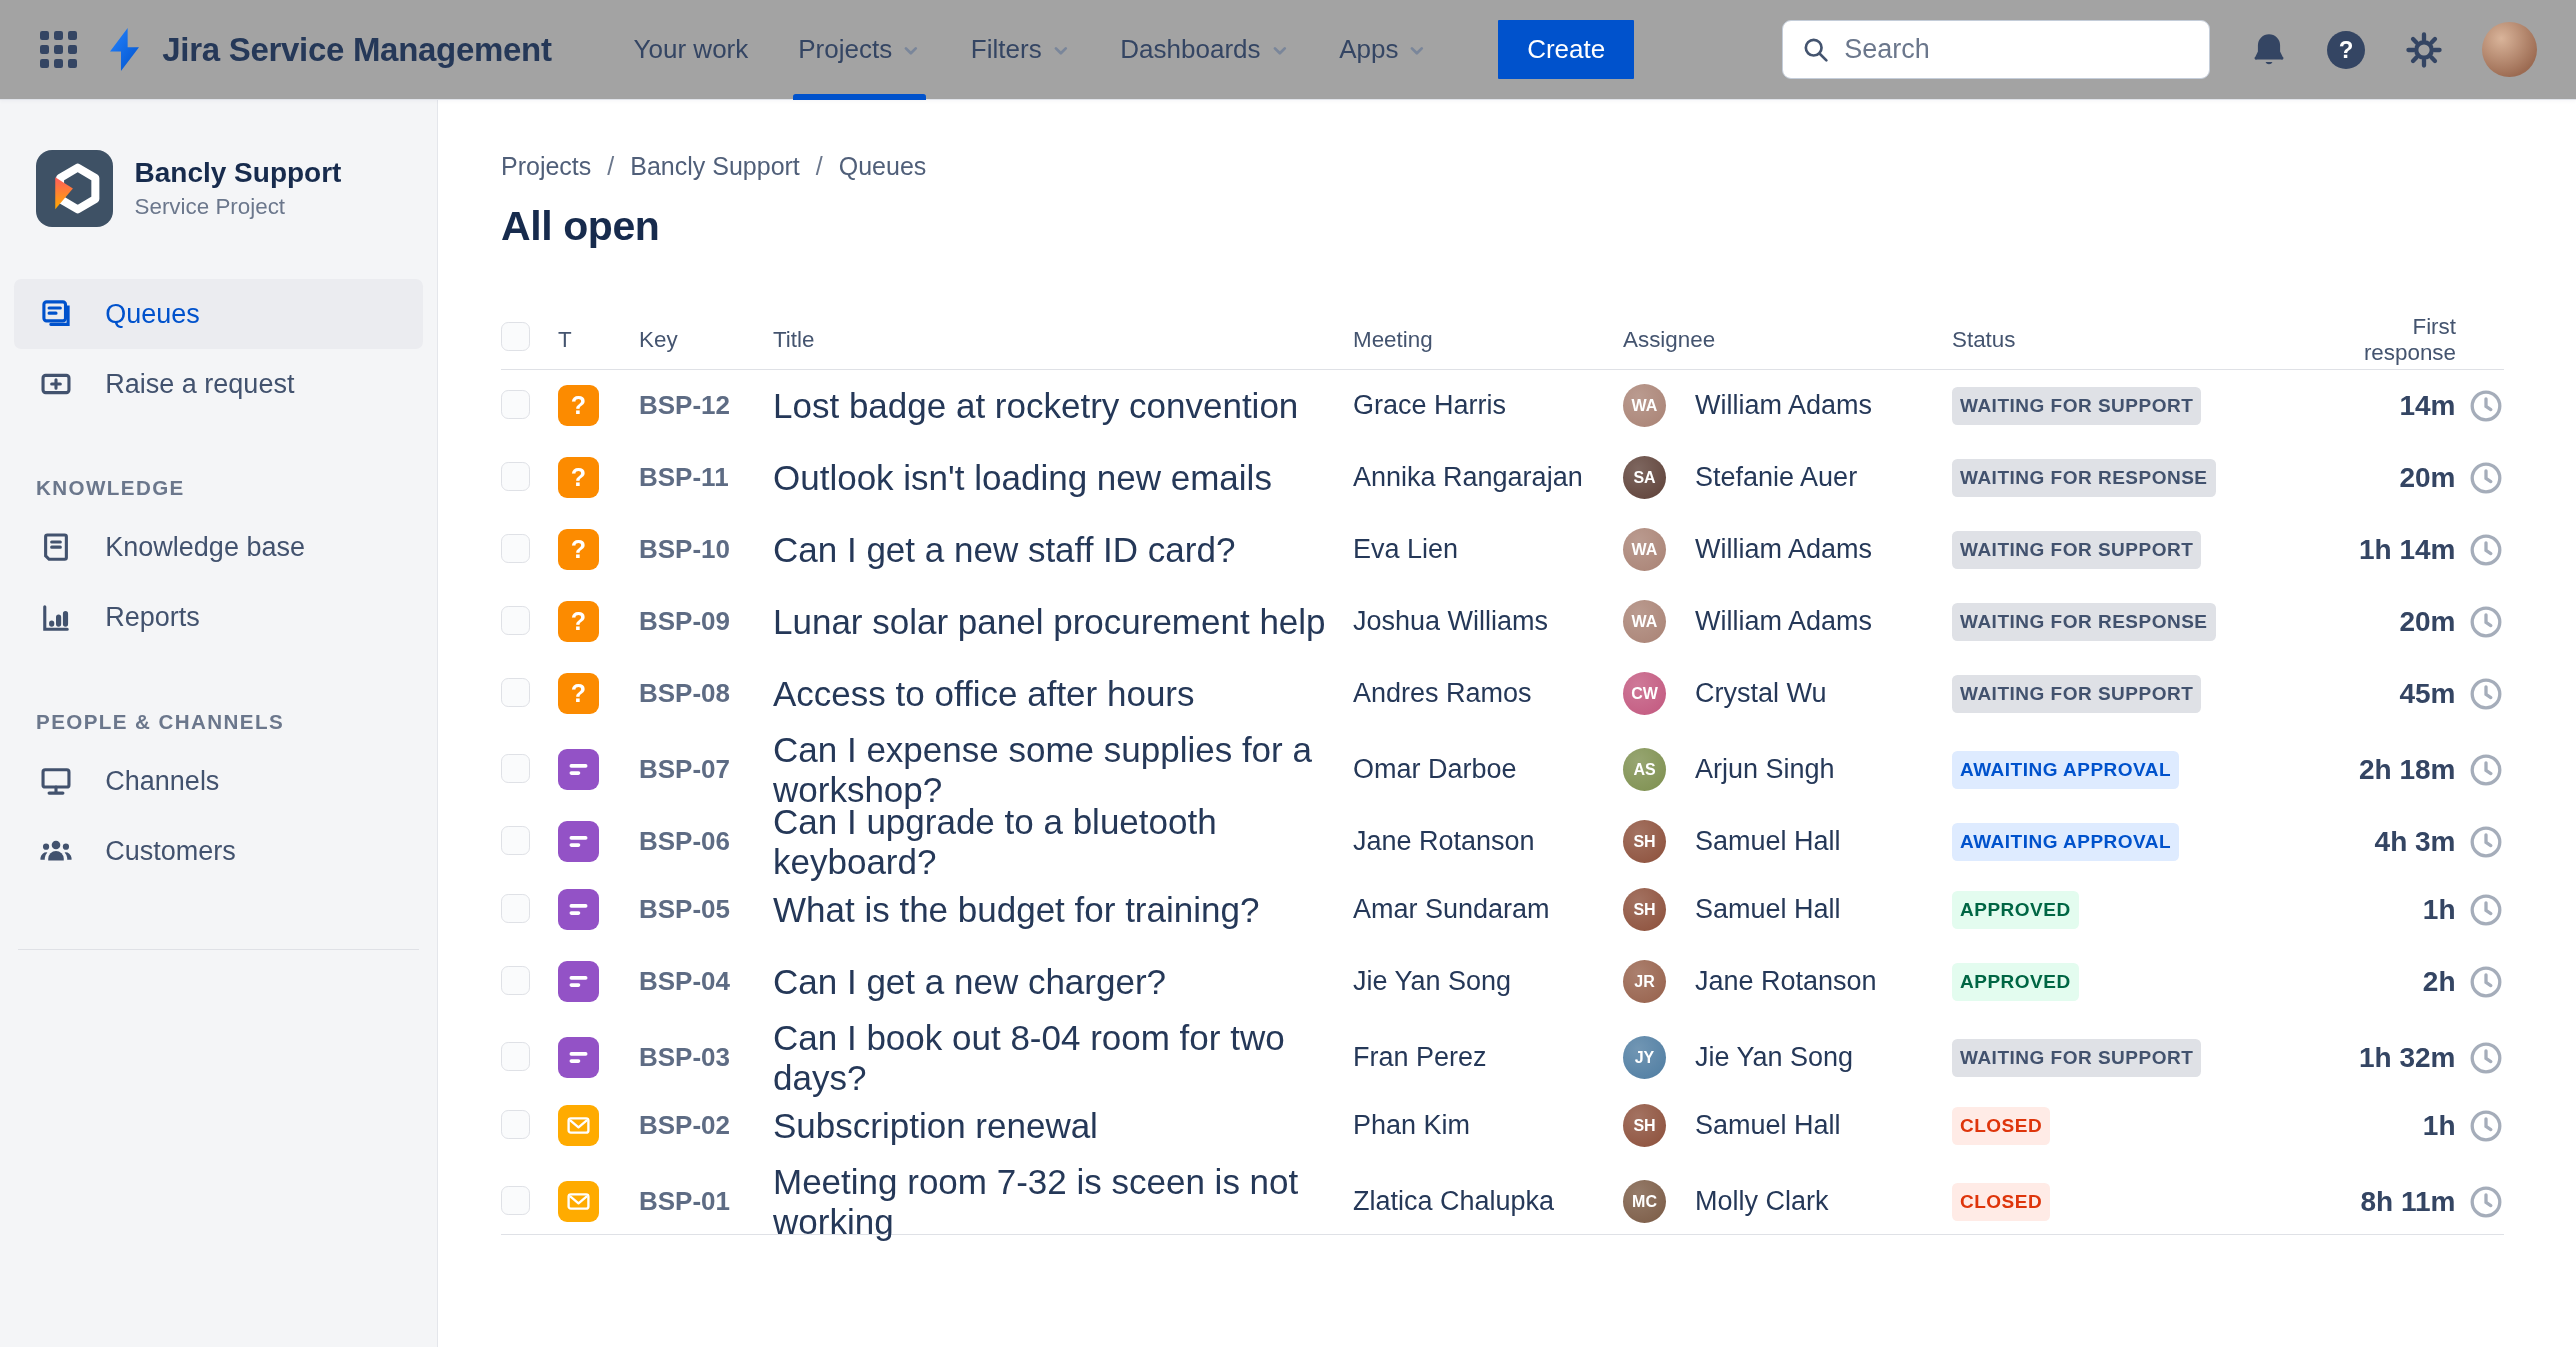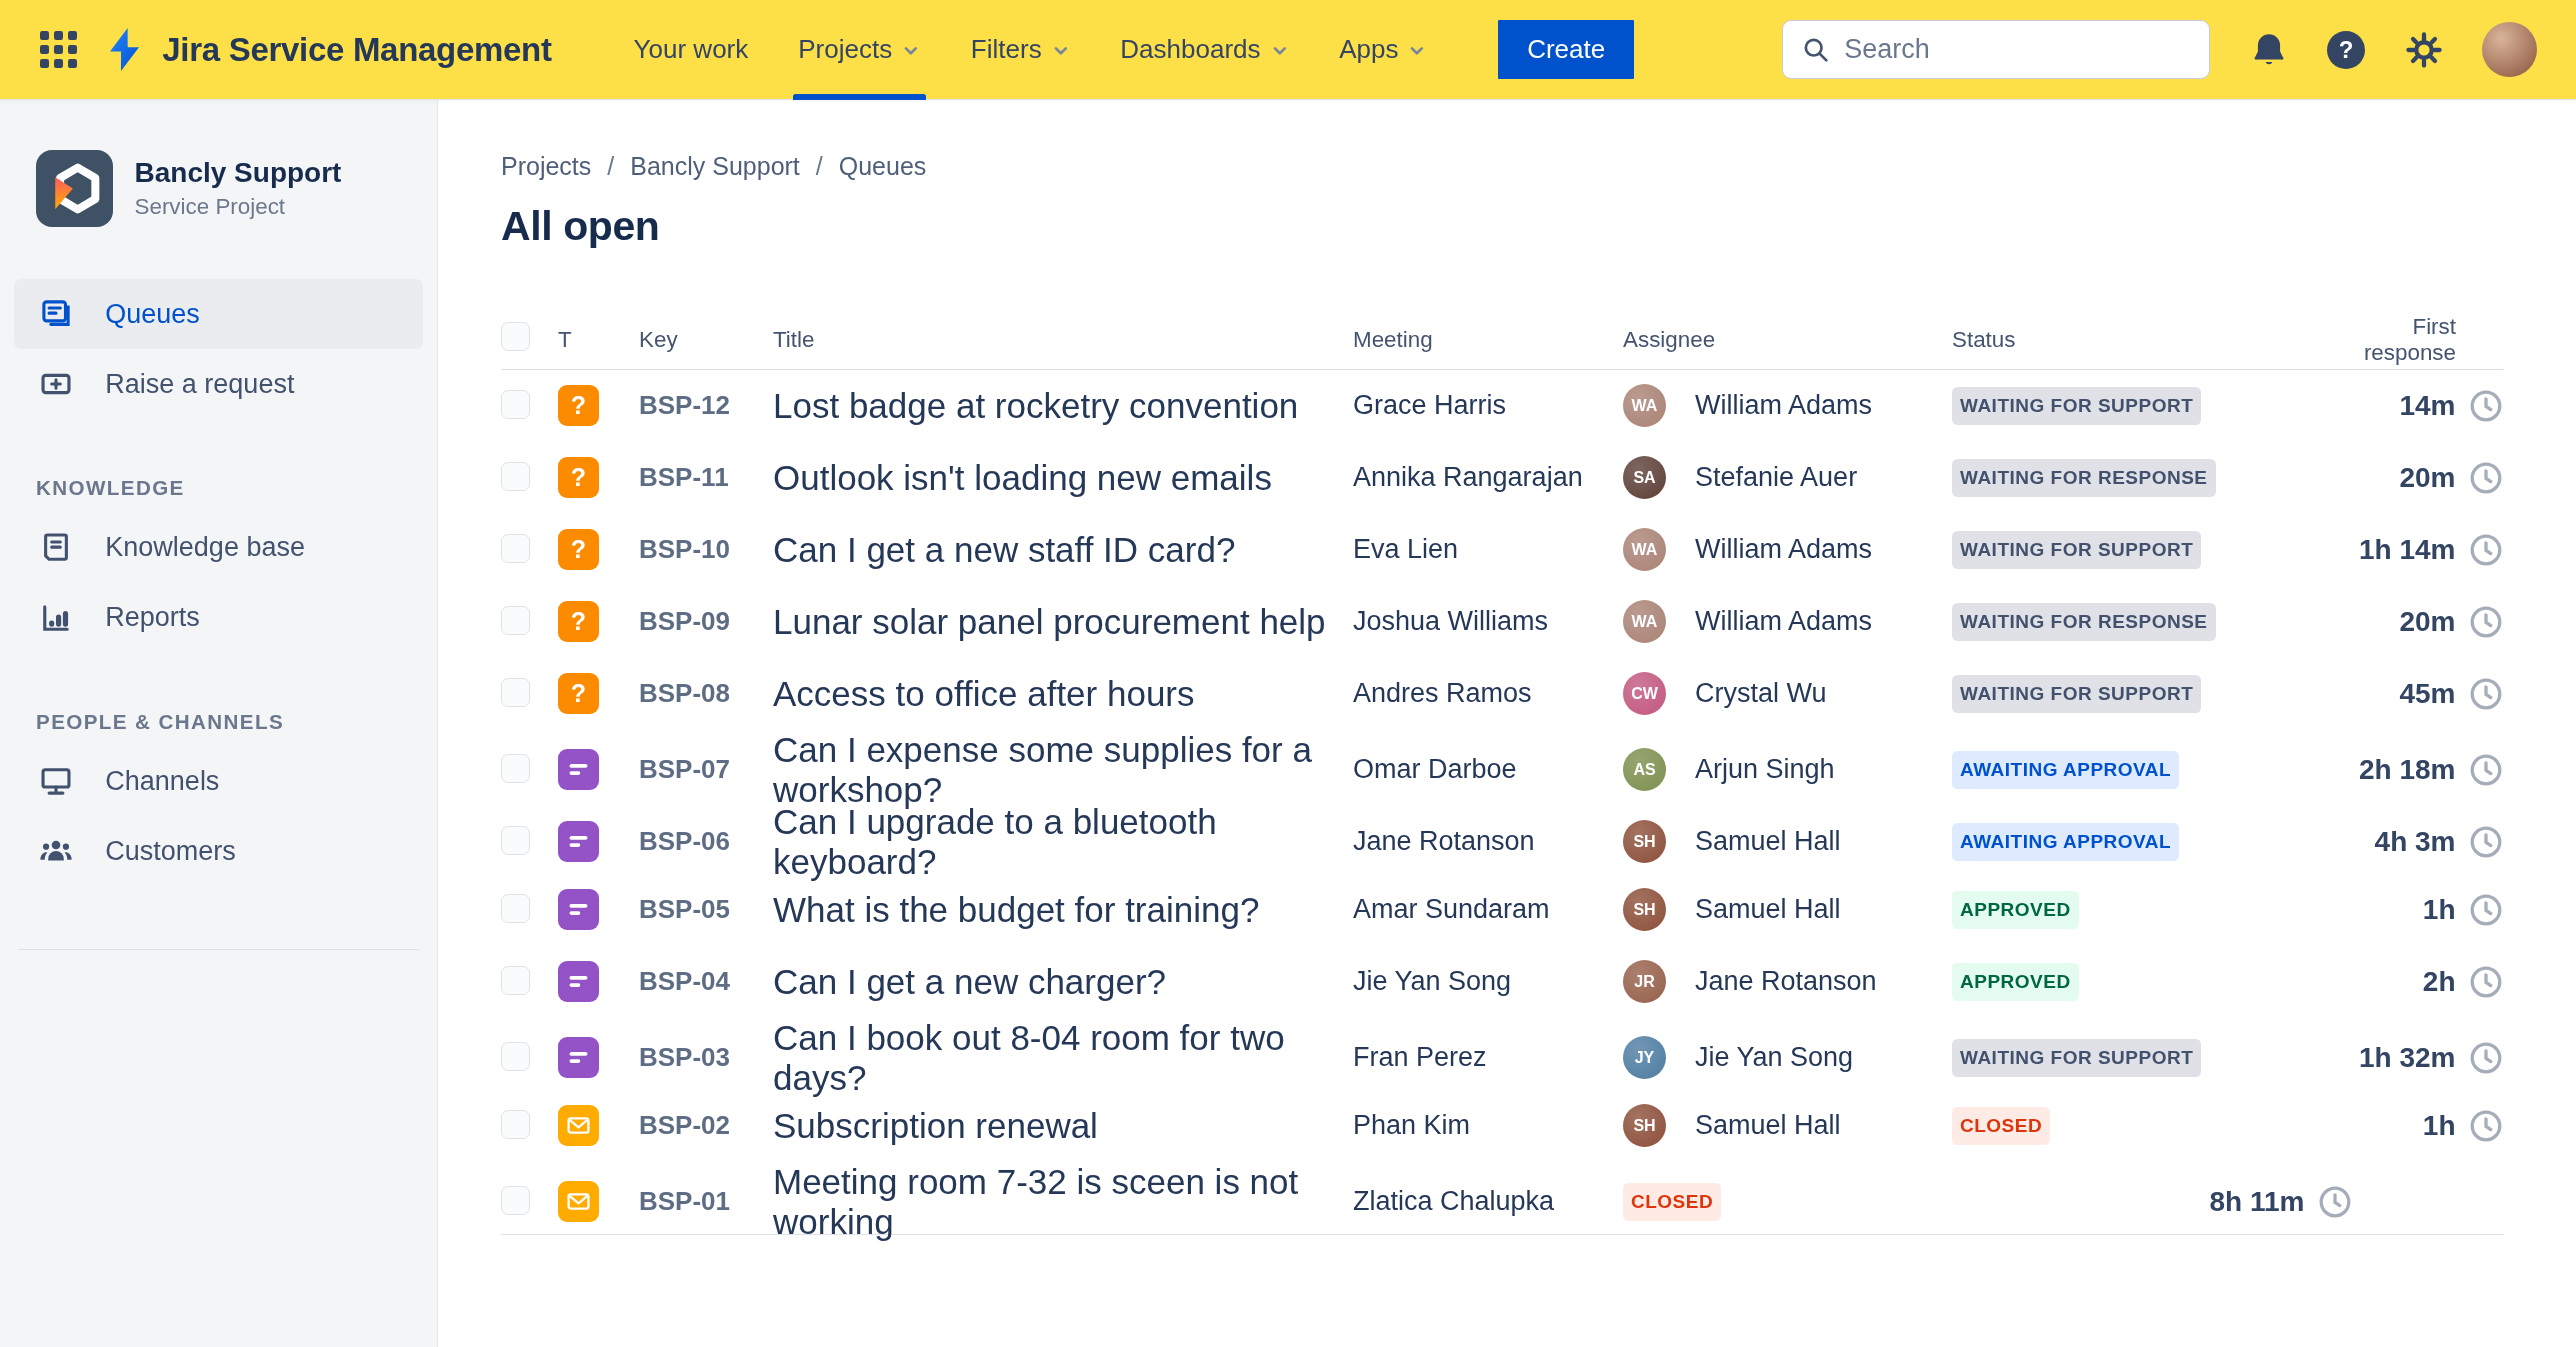--- a/index.html
+++ b/index.html
@@ -1,20 +1,20 @@
 <!DOCTYPE html>
 <html style="font-size:14.3px"><head>
 <meta charset="utf-8">
 <style>
   * { margin:0; padding:0; box-sizing:border-box; }
   html,body { width:2576px; height:1347px; overflow:hidden; background:#fff;
               font-family:"Liberation Sans", sans-serif; color:#172B4D; }
 
   
-  .topbar { height:100px; background:#fde047; display:flex; align-items:center;
+  .topbar { height:100px; background:#a3a3a3; display:flex; align-items:center;
             padding:0 39px; border-bottom:0.9px solid #E1E4EA;
             box-shadow:0 1.8px 3.6px rgba(9,30,66,.04); position:relative; z-index:5; }
   .appswitcher { width:39px; height:39px; display:grid; grid-template-columns:repeat(3,9px);
                  grid-template-rows:repeat(3,9px); gap:5.4px; align-content:center; justify-content:center;
                  cursor:pointer; }
   .appswitcher i { background:#344563; border-radius:2.2px; }
   .brand { display:flex; align-items:center; gap:14.3px; margin-left:23px; }
   .brand svg { width:47px; height:47px; }
   .brand .product { font-size:33px; font-weight:600; color:#253858; letter-spacing:-0.3px; }
   .topnav { display:flex; align-items:stretch; height:100px; margin-left:57px; }
@@ -592,20 +592,24 @@
 
       <svg class="type-glyph" viewBox="0 0 30 30" fill="none" stroke="#fff" stroke-width="2.6">
         <rect x="4" y="7" width="22" height="16" rx="2.5"></rect>
         <path d="M5.5 9 15 17l9.5-8" stroke-linejoin="round"></path>
       </svg>
     </span>
             </div>
     <div class="key-cell">BSP-01</div>
     <div><span class="title-link">Meeting room 7-32 is sceen is not working</span></div>
     <div class="cell-text">Zlatica Chalupka</div>
+    <div class="assignee-cell">
+      <span class="avatar" style="background: radial-gradient(circle at 35% 30%, rgba(122, 90, 68, 0.8), rgb(122, 90, 68));">MC</span>
+      <span class="cell-text">Molly Clark</span>
+    </div>
     <div><span class="badge badge-red">CLOSED</span></div>
     <div class="response-cell">
       <span class="response-time">8h 11m</span>
       <svg class="clock" viewBox="0 0 24 24">
         <circle cx="12" cy="12" r="9.2" fill="none" stroke="currentColor" stroke-width="2.2"></circle>
         <path d="M12 7.2v5l3.2 2.2" fill="none" stroke="currentColor" stroke-width="2.2" stroke-linecap="round"></path>
       </svg>
     </div>
   </div>
 </div>

